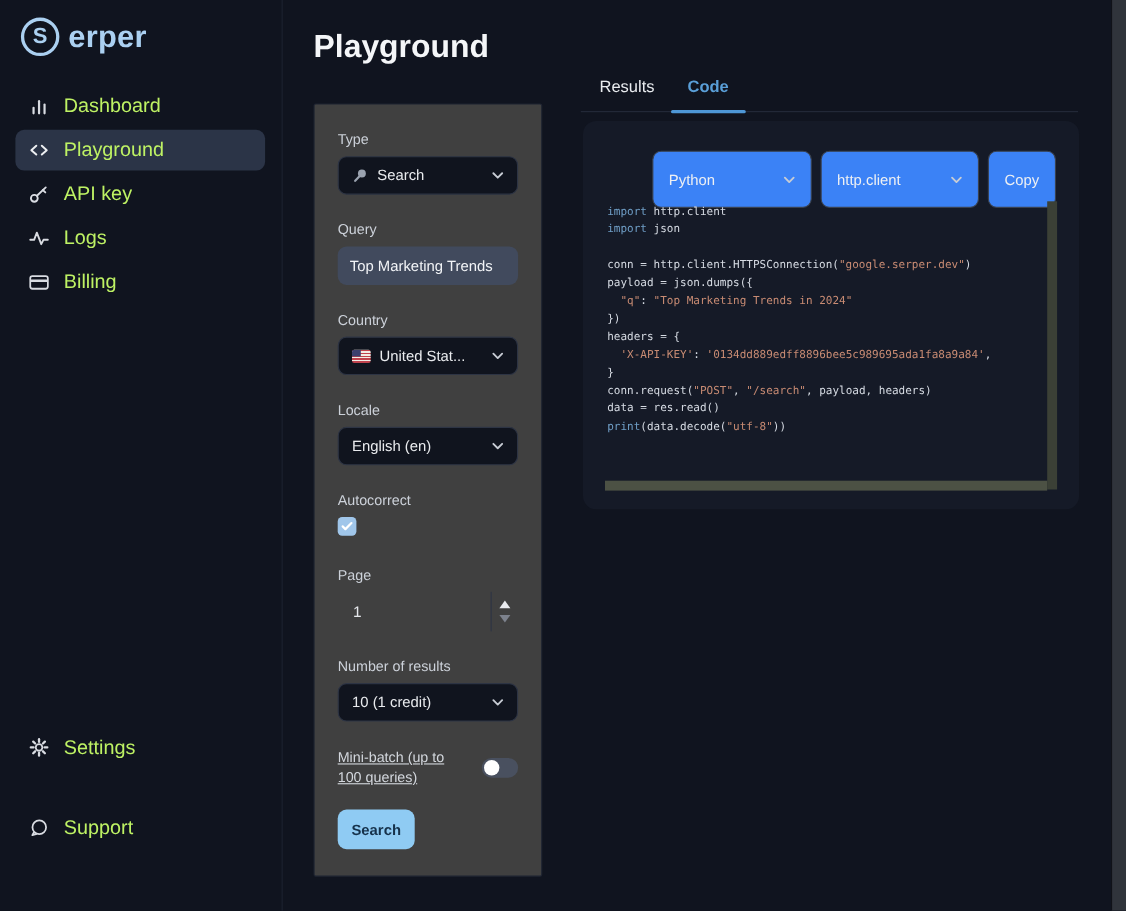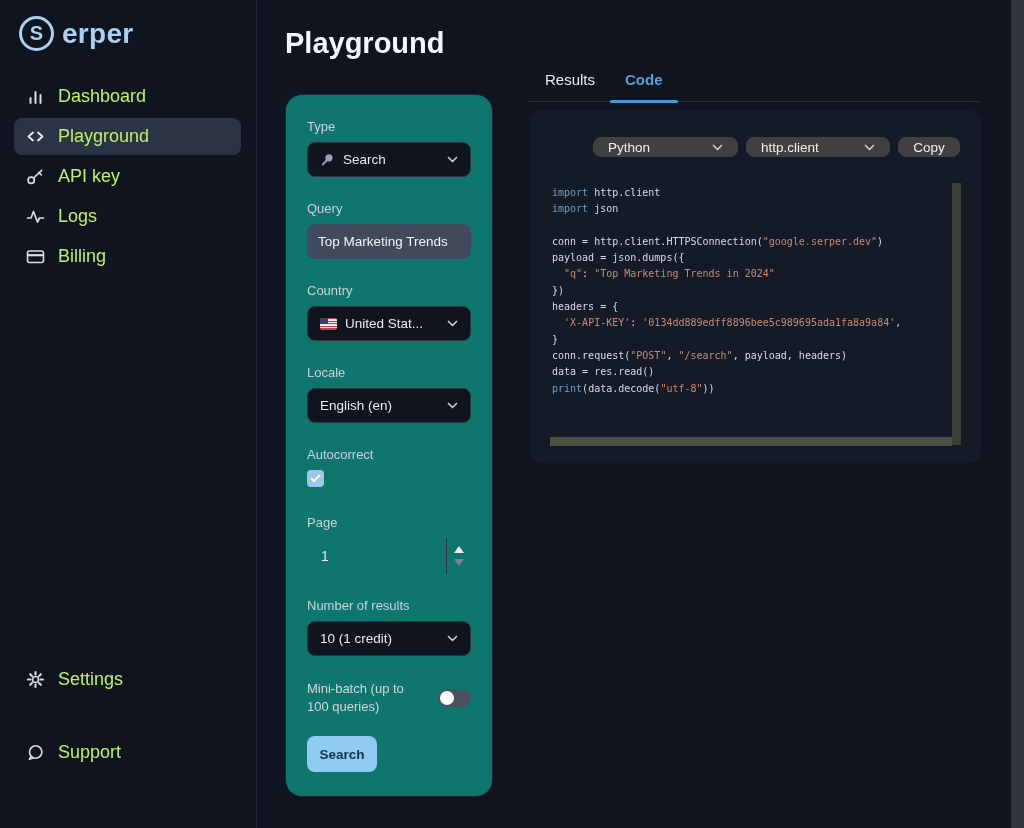--- a/index.html
+++ b/index.html
@@ -28,21 +28,21 @@
     border-radius:8px; font-size:18px; color:#bef264; cursor:pointer; }
   .nav-item.active { background:#2b3447; }
   .nav-icon { width:19px; height:19px; flex:0 0 19px; display:flex; align-items:center; }
 
   
   .main-title { position:absolute; left:285px; top:27px; font-size:29px;
     font-weight:600; color:#f4f6f8; }
 
   
   .form-card { position:absolute; left:285px; top:94px; width:208px; height:703px;
-    background:#0f766e; border:1px solid #1d2331; border-radius:17px; padding:24px 21px; }
+    background:#404040; border:1px solid #1d2331; border-radius:2px; padding:24px 21px; }
   .f-label { font-size:13px; color:#ccd1d9; margin-bottom:8px; }
   .control { height:35px; border:1px solid #2d3444; border-radius:8px; background:#10141e;
     display:flex; align-items:center; gap:8px; padding:0 12px; font-size:13.5px;
     color:#e9ebee; margin-bottom:24px; cursor:pointer; }
   .control .grow { flex:1; white-space:nowrap; overflow:hidden; }
   .chev { margin-left:auto; display:flex; }
   .query-input { height:35px; border-radius:8px; background:#414a5d; display:flex;
     align-items:center; padding:0 11px; font-size:13.5px; color:#f2f4f7; margin-bottom:24px; }
   .us-flag { width:17px; height:12px; border-radius:2px; position:relative; overflow:hidden;
     background:repeating-linear-gradient(to bottom,#c0424d 0 1.3px,#f2ece6 1.3px 2.6px);
@@ -55,21 +55,21 @@
   .page-control { height:36px; display:flex; align-items:stretch; margin-bottom:24px; }
   .page-value { flex:1; display:flex; align-items:center; padding-left:14px; font-size:14px; }
   .page-divider { width:1px; background:#2d3444; }
   .spinners { width:24px; display:flex; flex-direction:column; align-items:center;
     justify-content:center; gap:6px; }
   .tri-up { width:0; height:0; border-left:5.5px solid transparent;
     border-right:5.5px solid transparent; border-bottom:7px solid #e9ebef; cursor:pointer; }
   .tri-down { width:0; height:0; border-left:5.5px solid transparent;
     border-right:5.5px solid transparent; border-top:7px solid #7d828d; cursor:pointer; }
   .minibatch-row { display:flex; align-items:center; margin-bottom:20px; }
-  .minibatch-label { width:114px; font-size:13px; line-height:18px; color:#d3d7dd; }
+  .minibatch-label { width:114px; font-size:13px; line-height:18px; color:#d3d7dd;text-decoration:underline; }
   .toggle { width:33px; height:18px; border-radius:9px; background:#49505f;
     position:relative; margin-left:auto; cursor:pointer; }
   .toggle-knob { position:absolute; left:2px; top:2px; width:14px; height:14px;
     border-radius:50%; background:#ffffff; }
   .search-btn { width:70px; height:36px; border-radius:8px; background:#8fcbf3;
     color:#16324b; font-size:13.5px; font-weight:600; border:none;
     display:flex; align-items:center; justify-content:center; cursor:pointer; }
 
   
   .tabs { position:absolute; left:528px; top:64px; width:452px; height:38px;
@@ -78,21 +78,21 @@
   .tab:first-child { padding-left:17px; }
   .tab.active { color:#5a9fd8;font-weight:bold; }
   .tab.active::after { content:""; position:absolute; left:0; right:0; bottom:-2px;
     height:3px; background:#4e97d6; border-radius:2px; }
 
   
   .code-card { position:absolute; left:530px; top:110px; width:451px; height:353px;
     background:#151a27; border-radius:12px; }
   .toolbar { display:flex; justify-content:flex-end; align-items:center; gap:8px;
     padding:27px 21px 0 0; }
-  .tb-btn { height:20px; border:1px solid #39414f; border-radius:8px; background:#404040;
+  .tb-btn { height:52px; border:1px solid #39414f; border-radius:8px; background:#3b82f6;
     display:flex; align-items:center; padding:0 14px; font-size:13.5px; color:#eef0f3;
     cursor:pointer; }
   .tb-btn .grow { flex:1; }
   .tb-lang { width:145px; }
   .tb-lib { width:144px; }
   .tb-copy { width:62px; justify-content:center; }
 
   .code-area { position:absolute; left:20px; top:72px; width:411px; height:264px;
     font-family:"DejaVu Sans Mono", monospace; font-size:10px; line-height:16.3px;
     color:#d6dbe3; }

